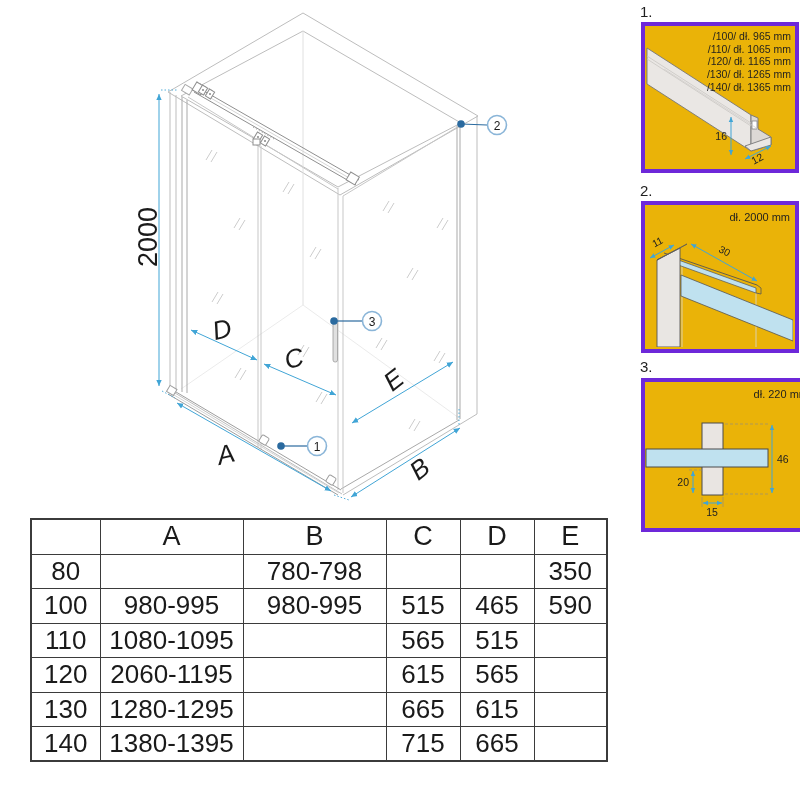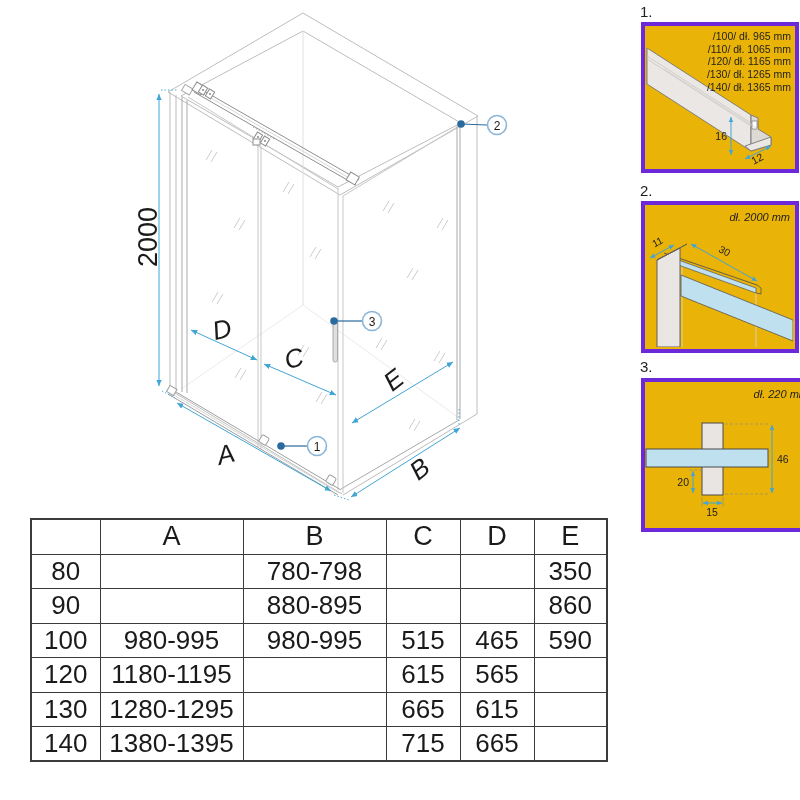--- a/index.html
+++ b/index.html
@@ -6,21 +6,21 @@
   body{width:800px;height:800px;overflow:hidden;
        font-family:"Liberation Sans", sans-serif;color:#1a1a1a;}
   .stage{position:relative;width:800px;height:800px;background:#fff;}
   svg{display:block;}
   .main-svg{position:absolute;left:0;top:0;}
   .panel-label{position:absolute;left:640px;font-size:15px;color:#1f1f1f;}
   .panel-box{position:absolute;left:641px;width:150px;height:143px;
              border:4px solid #6d28d9;background:#eab308;}
   .panel-box svg{position:absolute;left:0;top:0;}
   .panel-length{position:absolute;top:6px;right:5px;font-size:11px;
-                color:#1f1f1f;text-align:right;z-index:2;font-style:italic;}
+                color:#1f1f1f;text-align:right;z-index:2;}
   .p1-lines{position:absolute;top:4px;right:4px;text-align:right;
             font-size:10.5px;line-height:12.7px;color:#1f1f1f;z-index:2;}
   table.spec{position:absolute;left:30px;top:518px;width:576px;
              border-collapse:collapse;table-layout:fixed;
              border:2px solid #3b3b3b;font-size:26px;}
   table.spec th,table.spec td{border:1px solid #3b3b3b;text-align:center;
              vertical-align:middle;font-weight:normal;padding:0;
              overflow:hidden;white-space:nowrap;}
   table.spec thead tr{height:35px;}
   table.spec tbody tr{height:34.5px;}
@@ -295,38 +295,38 @@
     <tbody>
         <tr>
           <td>80</td>
           <td></td>
           <td>780-798</td>
           <td></td>
           <td></td>
           <td>350</td>
         </tr>
         <tr>
-          <td>90</td>
-          <td></td>
-          <td>880-895</td>
-          <td></td>
-          <td></td>
-          <td>860</td>
-        </tr>
-        <tr>
           <td>100</td>
           <td>980-995</td>
           <td>980-995</td>
           <td>515</td>
           <td>465</td>
           <td>590</td>
         </tr>
         <tr>
+          <td>110</td>
+          <td>1080-1095</td>
+          <td></td>
+          <td>565</td>
+          <td>515</td>
+          <td></td>
+        </tr>
+        <tr>
           <td>120</td>
-          <td>1180-1195</td>
+          <td>2060-1195</td>
           <td></td>
           <td>615</td>
           <td>565</td>
           <td></td>
         </tr>
         <tr>
           <td>130</td>
           <td>1280-1295</td>
           <td></td>
           <td>665</td>

